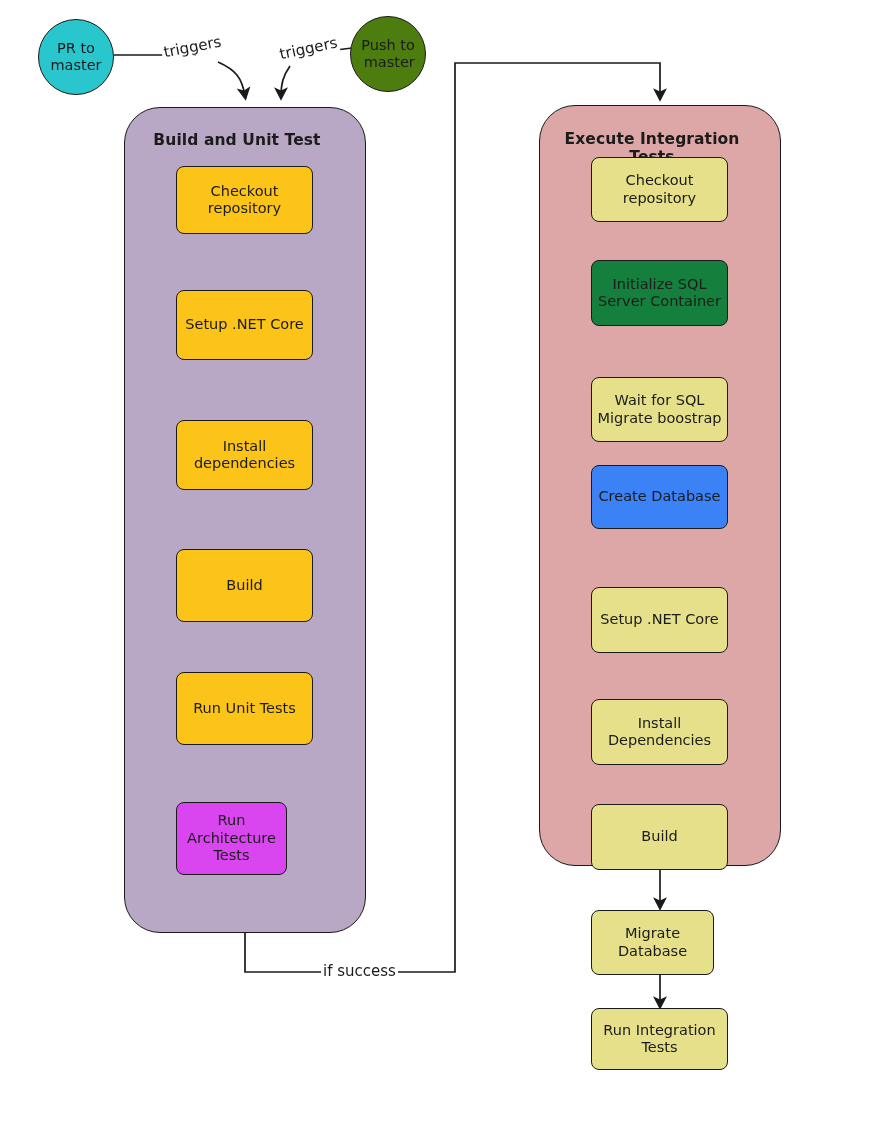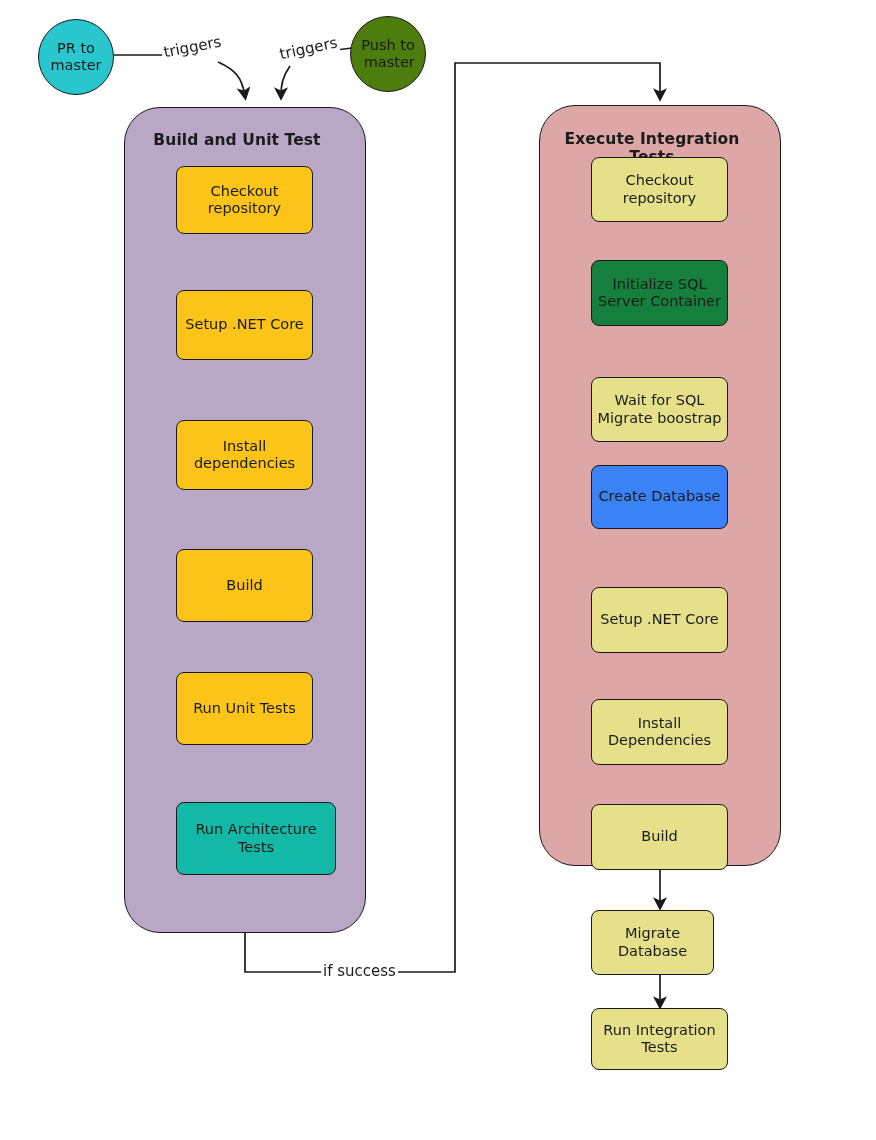--- a/index.html
+++ b/index.html
@@ -104,21 +104,21 @@
   </div>
 
   <div class="node" style="left:176px;top:549px;width:137px;height:73px;background:#fcc419;">
     <span>Build</span>
   </div>
 
   <div class="node" style="left:176px;top:672px;width:137px;height:73px;background:#fcc419;">
     <span>Run Unit Tests</span>
   </div>
 
-  <div class="node" style="left:176px;top:802px;width:160px;height:73px;background:#14b8a6;">
+  <div class="node" style="left:176px;top:802px;width:111px;height:73px;background:#d946ef;">
     <span>
       <span>Run Architecture</span><br>
       <span>Tests</span>
     </span>
   </div>
 
   <div class="subgraph" style="left:539px;top:105px;width:242px;height:761px;background:#dda7a7;">
     <div class="sg-title" style="top:24px;">Execute Integration Tests</div>
   </div>
 

